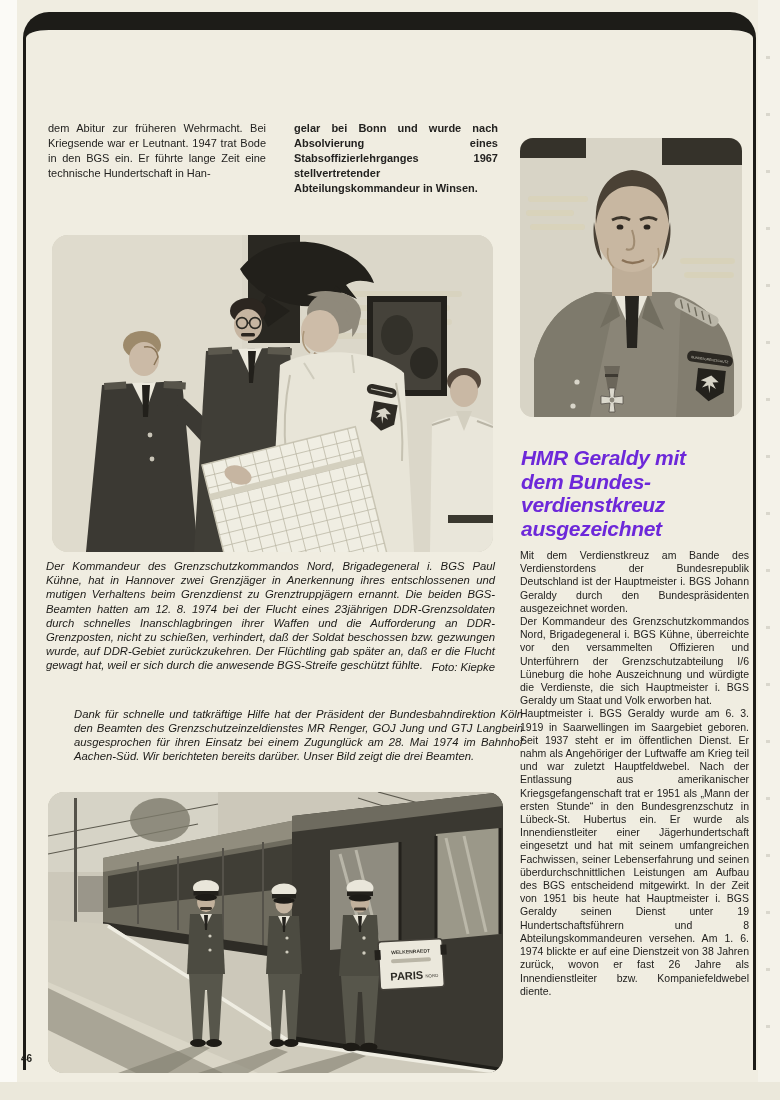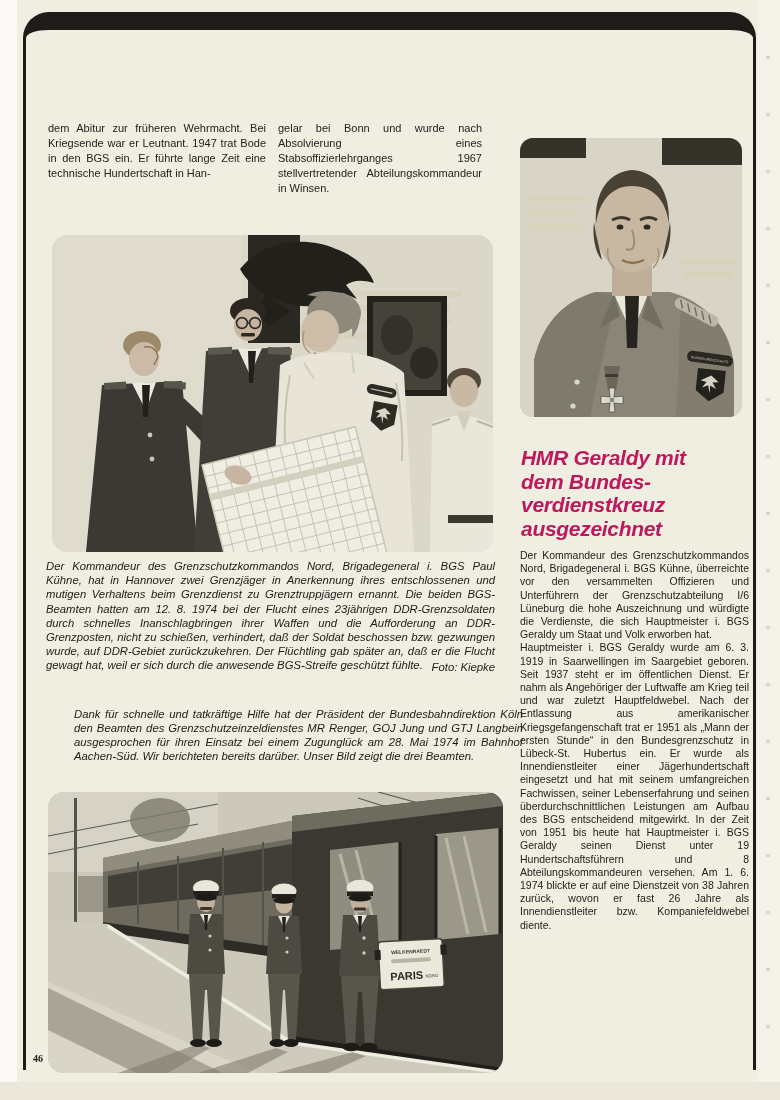--- a/index.html
+++ b/index.html
@@ -13,33 +13,33 @@
   .scan-edge-left{position:absolute;left:0;top:0;width:17px;height:1100px;background:#fbfaf6;}
   .scan-edge-bottom{position:absolute;left:0;top:1082px;width:780px;height:18px;background:#ebe8db;}
   .scan-edge-right{position:absolute;left:758px;top:0;width:22px;height:1082px;background:#f4f2e9;}
   .scan-speckles{position:absolute;left:8px;top:30px;width:4px;height:1000px;
     background:repeating-linear-gradient(180deg, transparent 0 26px, rgba(122,119,104,.22) 26px 29px, transparent 29px 57px);}
   .page-frame{
     position:absolute;left:23px;top:12px;width:733px;height:1058px;box-sizing:border-box;
     border-top:18px solid #1d1c18;border-left:3px solid #1d1c18;border-right:3px solid #1d1c18;border-bottom:none;
     border-radius:26px 26px 0 0;
   }
-  .pagenum{position:absolute;left:33px;top:1053px;font-size:10px;font-weight:bold;color:#1d1c18;font-family:Liberation Serif, serif;}
+  .pagenum{position:absolute;left:21px;top:1053px;font-size:10px;font-weight:bold;color:#1d1c18;}
   .bodytext{font-size:11px;line-height:15px;text-align:justify;color:#232220;}
   .col1{position:absolute;left:48px;top:121px;width:218px;}
-  .col2{position:absolute;left:278px;top:121px;width:204px;}
+  .col2{position:absolute;left:294px;top:121px;width:204px;font-weight:bold;}
   .photo{position:absolute;overflow:hidden;border-radius:16px;background:#d8d4c6;}
   .photo svg{display:block;width:100%;height:100%;}
   .portrait-photo{left:520px;top:138px;width:222px;height:279px;border-radius:13px;}
   .ceremony-photo{left:52px;top:235px;width:441px;height:317px;}
   .train-photo{left:48px;top:792px;width:455px;height:281px;}
   .headline{
     position:absolute;left:521px;top:446px;width:228px;margin:0;
     font-size:21px;line-height:23.5px;font-weight:bold;font-style:italic;
-    letter-spacing:-0.3px;color:#be185d;white-space:pre-line;
+    letter-spacing:-0.3px;color:#6d28d9;white-space:pre-line;
   }
   .rightcol{position:absolute;left:520px;top:549px;width:229px;}
   .rightcol p{margin:0;font-size:10.5px;line-height:13.2px;text-align:justify;color:#232220;}
   .caption{
     position:absolute;font-style:italic;font-size:11.3px;line-height:14.2px;
     text-align:justify;color:#1c1b18;
   }
   .caption1{left:46px;top:559px;width:449px;padding-bottom:2px;}
   .caption2{left:46px;top:707px;width:449px;line-height:14px;margin-left:28px;}
   .credit{position:absolute;right:0;bottom:0;font-style:italic;}
@@ -343,17 +343,18 @@
       </g>
     </svg>
   </figure>
 
   <h1 class="headline">HMR Geraldy mit
 dem Bundes-
 verdienstkreuz
 ausgezeichnet</h1>
 
   <div class="rightcol">
+    <p>Mit dem Verdienstkreuz am Bande des Verdienstordens der Bundesrepublik Deutschland ist der Hauptmeister i. BGS Johann Geraldy durch den Bundespräsidenten ausgezeichnet worden.</p>
     <p>Der Kommandeur des Grenzschutzkommandos Nord, Brigadegeneral i. BGS Kühne, überreichte vor den versammelten Offizieren und Unterführern der Grenzschutzabteilung I/6 Lüneburg die hohe Auszeichnung und würdigte die Verdienste, die sich Hauptmeister i. BGS Geraldy um Staat und Volk erworben hat.</p>
     <p>Hauptmeister i. BGS Geraldy wurde am 6. 3. 1919 in Saarwellingen im Saargebiet geboren. Seit 1937 steht er im öffentlichen Dienst. Er nahm als Angehöriger der Luftwaffe am Krieg teil und war zuletzt Hauptfeldwebel. Nach der Entlassung aus amerikanischer Kriegsgefangenschaft trat er 1951 als „Mann der ersten Stunde“ in den Bundesgrenzschutz in Lübeck-St. Hubertus ein. Er wurde als Innendienstleiter einer Jägerhundertschaft eingesetzt und hat mit seinem umfangreichen Fachwissen, seiner Lebenserfahrung und seinen überdurchschnittlichen Leistungen am Aufbau des BGS entscheidend mitgewirkt. In der Zeit von 1951 bis heute hat Hauptmeister i. BGS Geraldy seinen Dienst unter 19 Hundertschaftsführern und 8 Abteilungskommandeuren versehen. Am 1. 6. 1974 blickte er auf eine Dienstzeit von 38 Jahren zurück, wovon er fast 26 Jahre als Innendienstleiter bzw. Kompaniefeldwebel diente.</p>
   </div>
 
 </div>
 
 </body></html>

